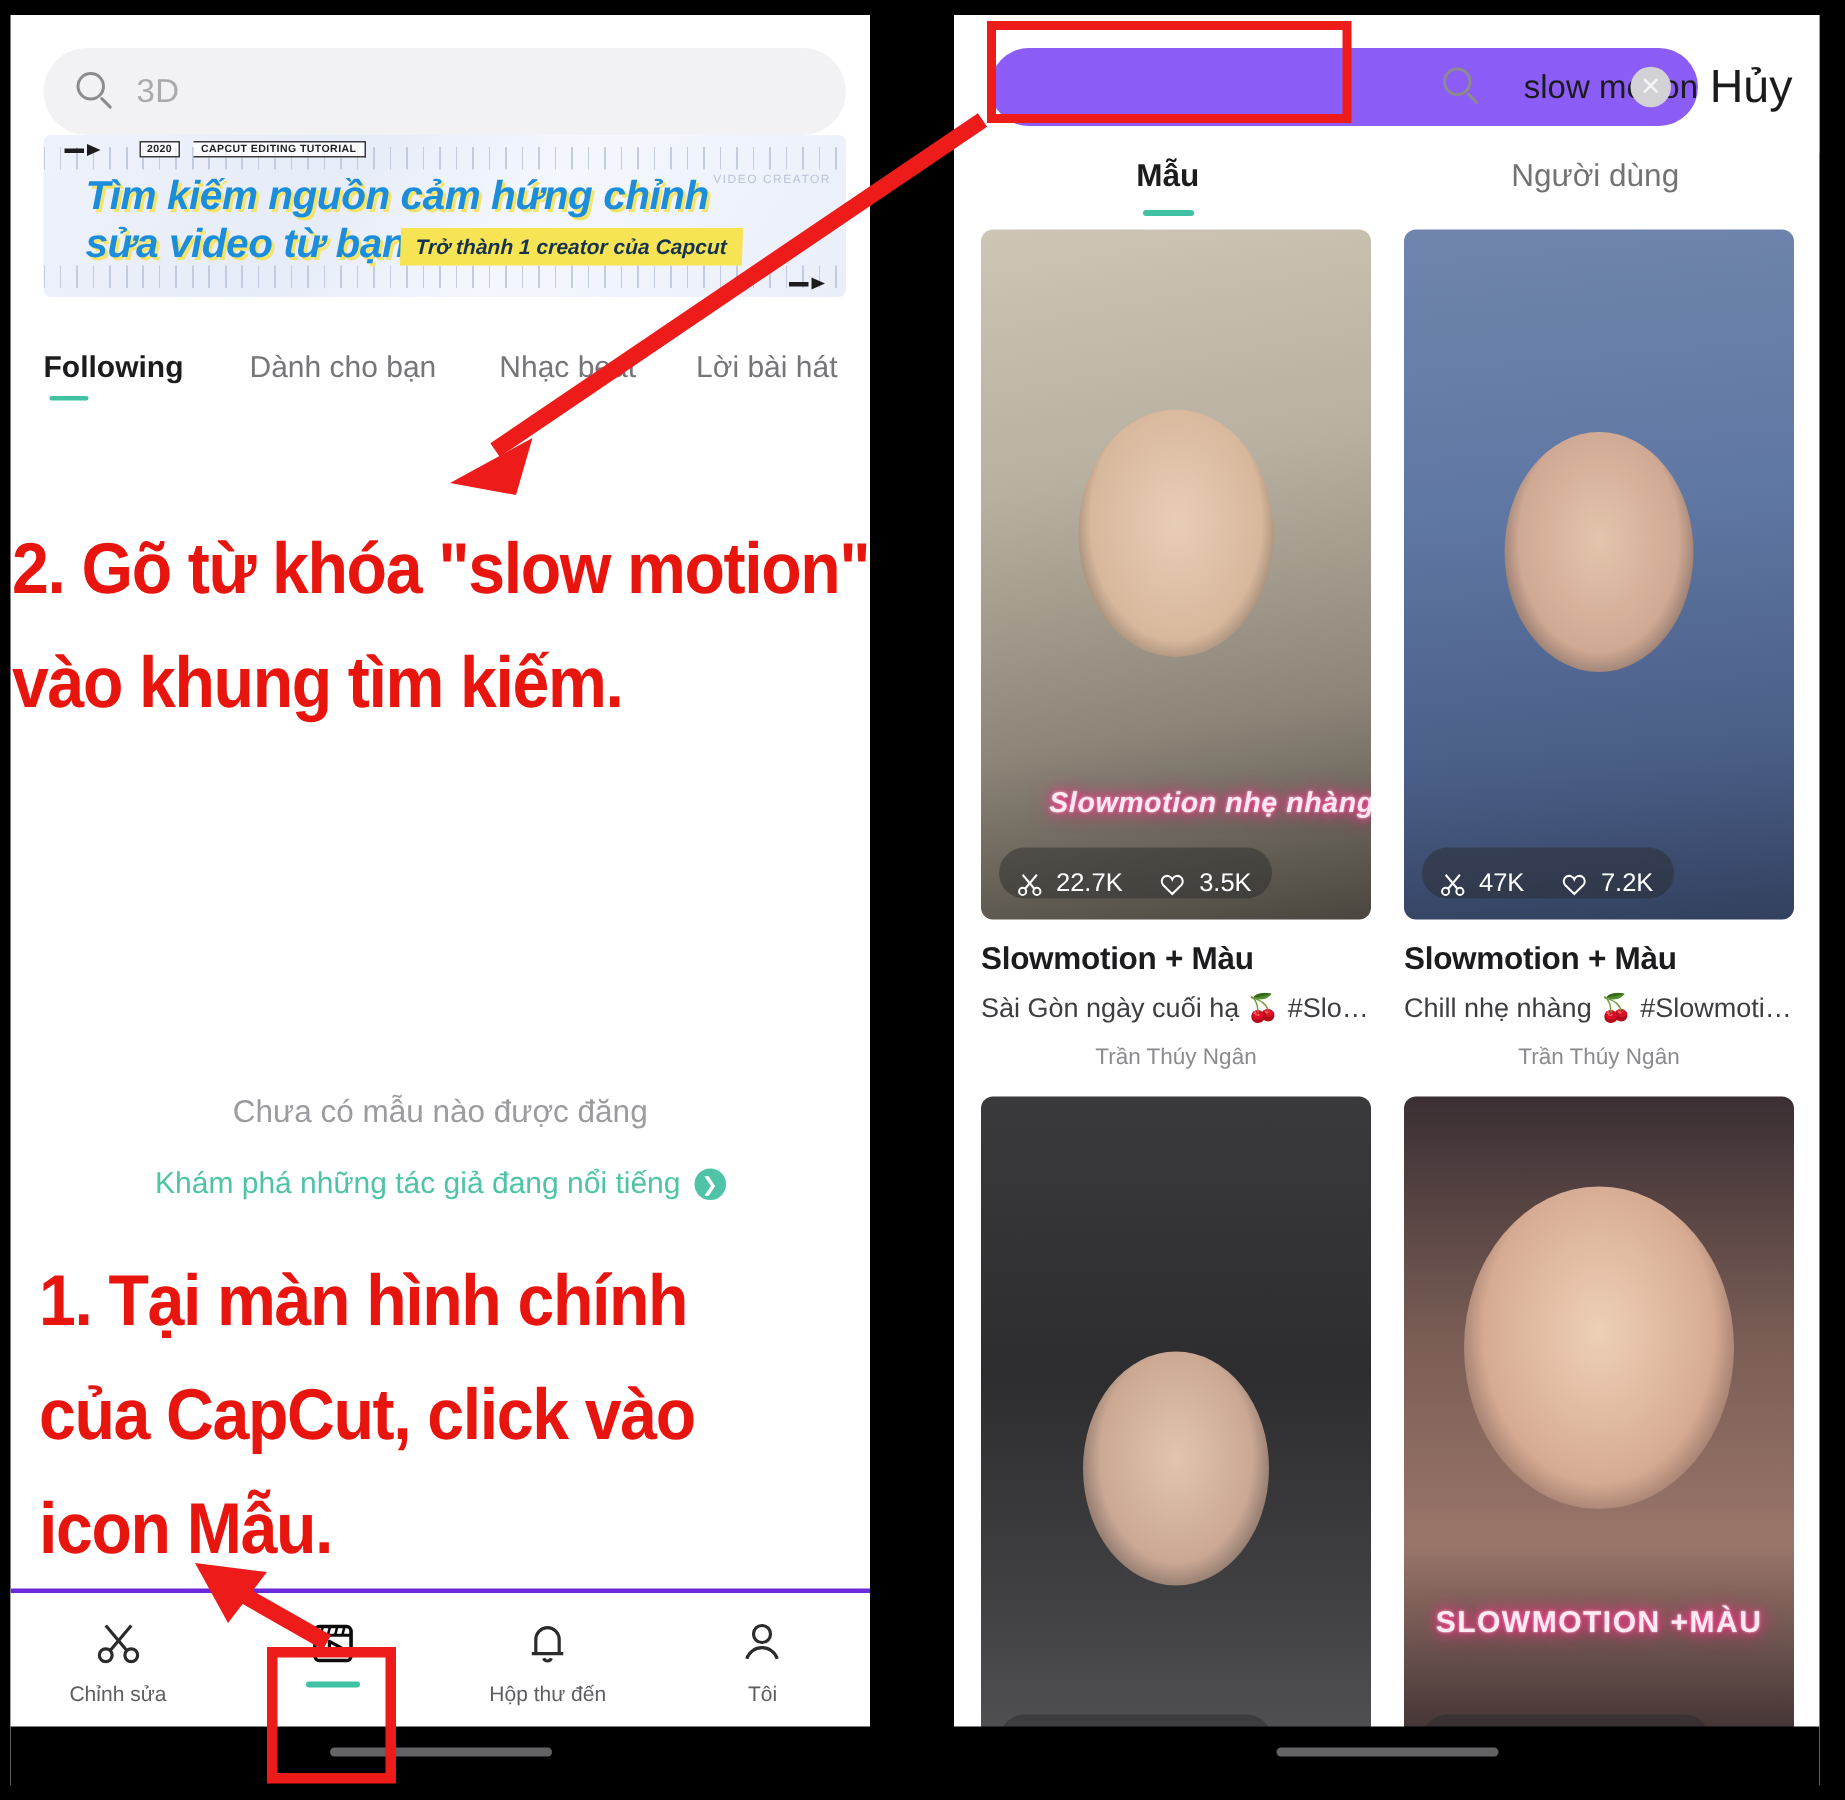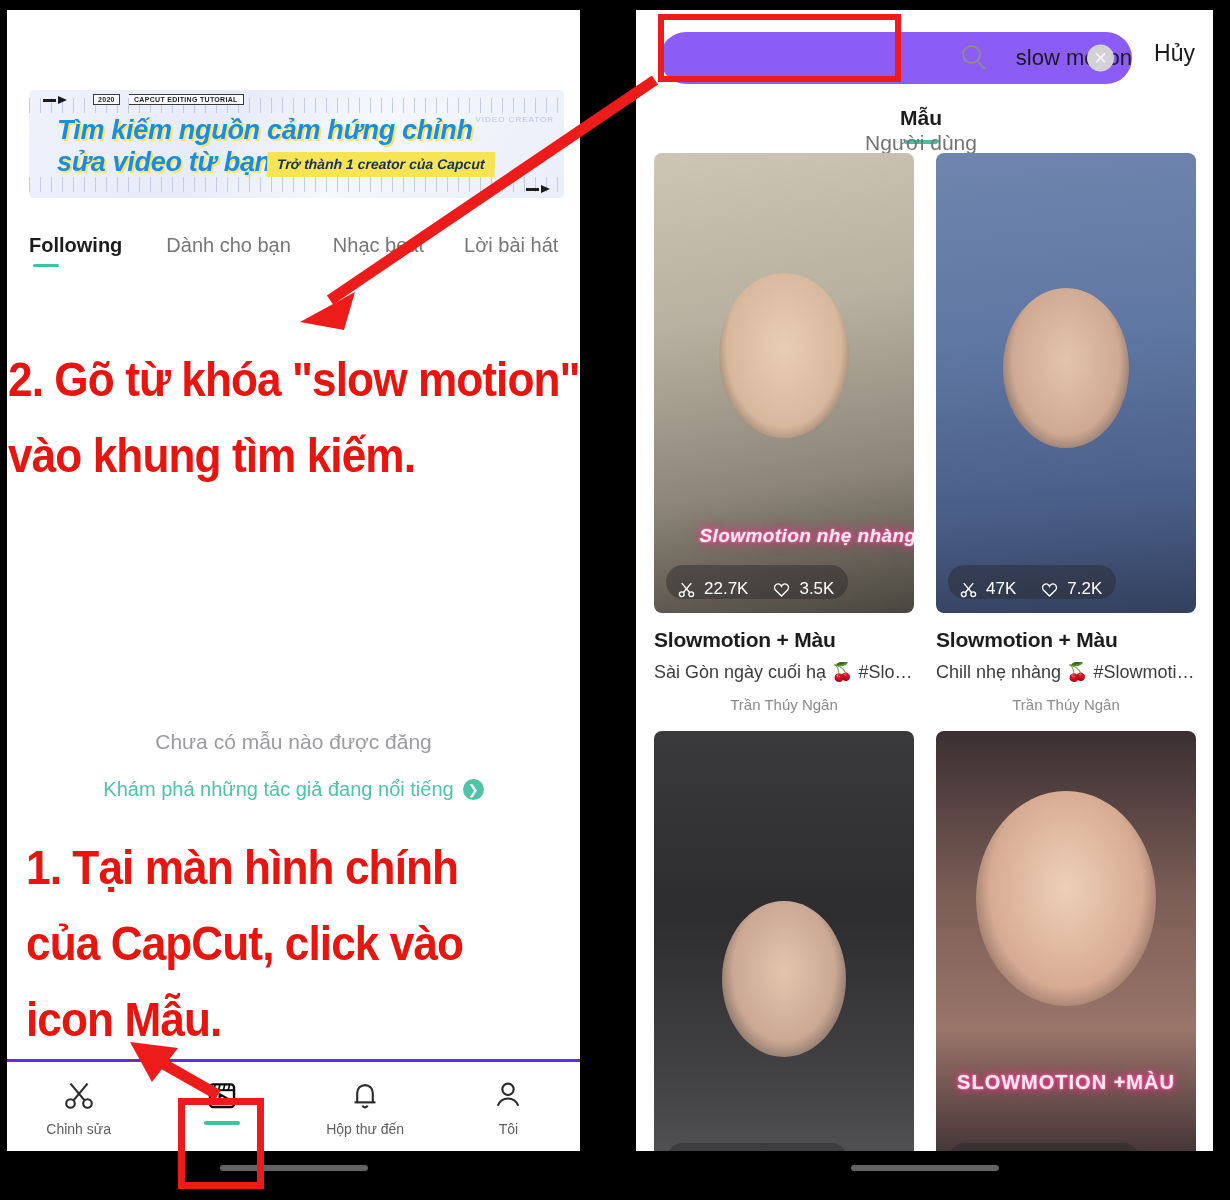--- a/index.html
+++ b/index.html
@@ -159,25 +159,25 @@
     padding-left: 20px; gap: 28px; justify-content: flex-end;
   }
   .r-search-val { font-size: 22px; color: #1b1b1d; }
   .clear-x {
     position: absolute; right: 18px; top: 50%; transform: translateY(-50%);
     width: 27px; height: 27px; border-radius: 50%; background: #d2d2d6;
     display: flex; align-items: center; justify-content: center;
     color: #f5f5f7; font-size: 17px; line-height: 1;
   }
   .r-cancel {
-    position: absolute; right: 18px; top: 30px; font-size: 23px; color: #1b1b1d;
+    position: absolute; right: 18px; top: 30px; font-size: 31px; color: #1b1b1d;
   }
 
   .r-tabs {
-    position: absolute; left: 0; top: 96px; width: 570px; height: 50px; display: flex; flex-direction: column;
+    position: absolute; left: 0; top: 96px; width: 570px; height: 50px; display: flex;
   }
   .r-tab { flex: 1; text-align: center; font-size: 21px; color: #737373; position: relative; }
   .r-tab.active { color: #1c1c1e; font-weight: bold; }
   .r-tab .ul {
     position: absolute; left: 50%; transform: translateX(-50%); top: 34px;
     width: 34px; height: 4px; border-radius: 2px; background: #3fc1a2;
   }
 
   .r-grid { position: absolute; left: 18px; top: 143px; width: 545px; }
   .r-row { display: flex; gap: 22px; }
@@ -230,20 +230,29 @@
   }
   .svg-overlay { position: absolute; left: 0; top: 0; width: 1230px; height: 1200px; pointer-events: none; z-index: 8; }
 </style>
 </head>
 <body>
 
 <div class="stage">
 
   <div class="left-phone">
 
+    <div class="l-searchbar-wrap">
+      <div class="l-searchbar">
+        <span class="mag">
+          <span class="circ"></span>
+            <span class="hand"></span>
+        </span>
+        <span class="l-search-ph">3D</span>
+      </div>
+    </div>
 
     <div class="l-banner">
       <div class="ruler-top"></div>
       <div class="ruler-bot"></div>
       <div class="arrow-mark am-tl">
         <span class="bar"></span>
           <span class="tri"></span>
       </div>
       <div class="arrow-mark am-br">
         <span class="bar"></span>

